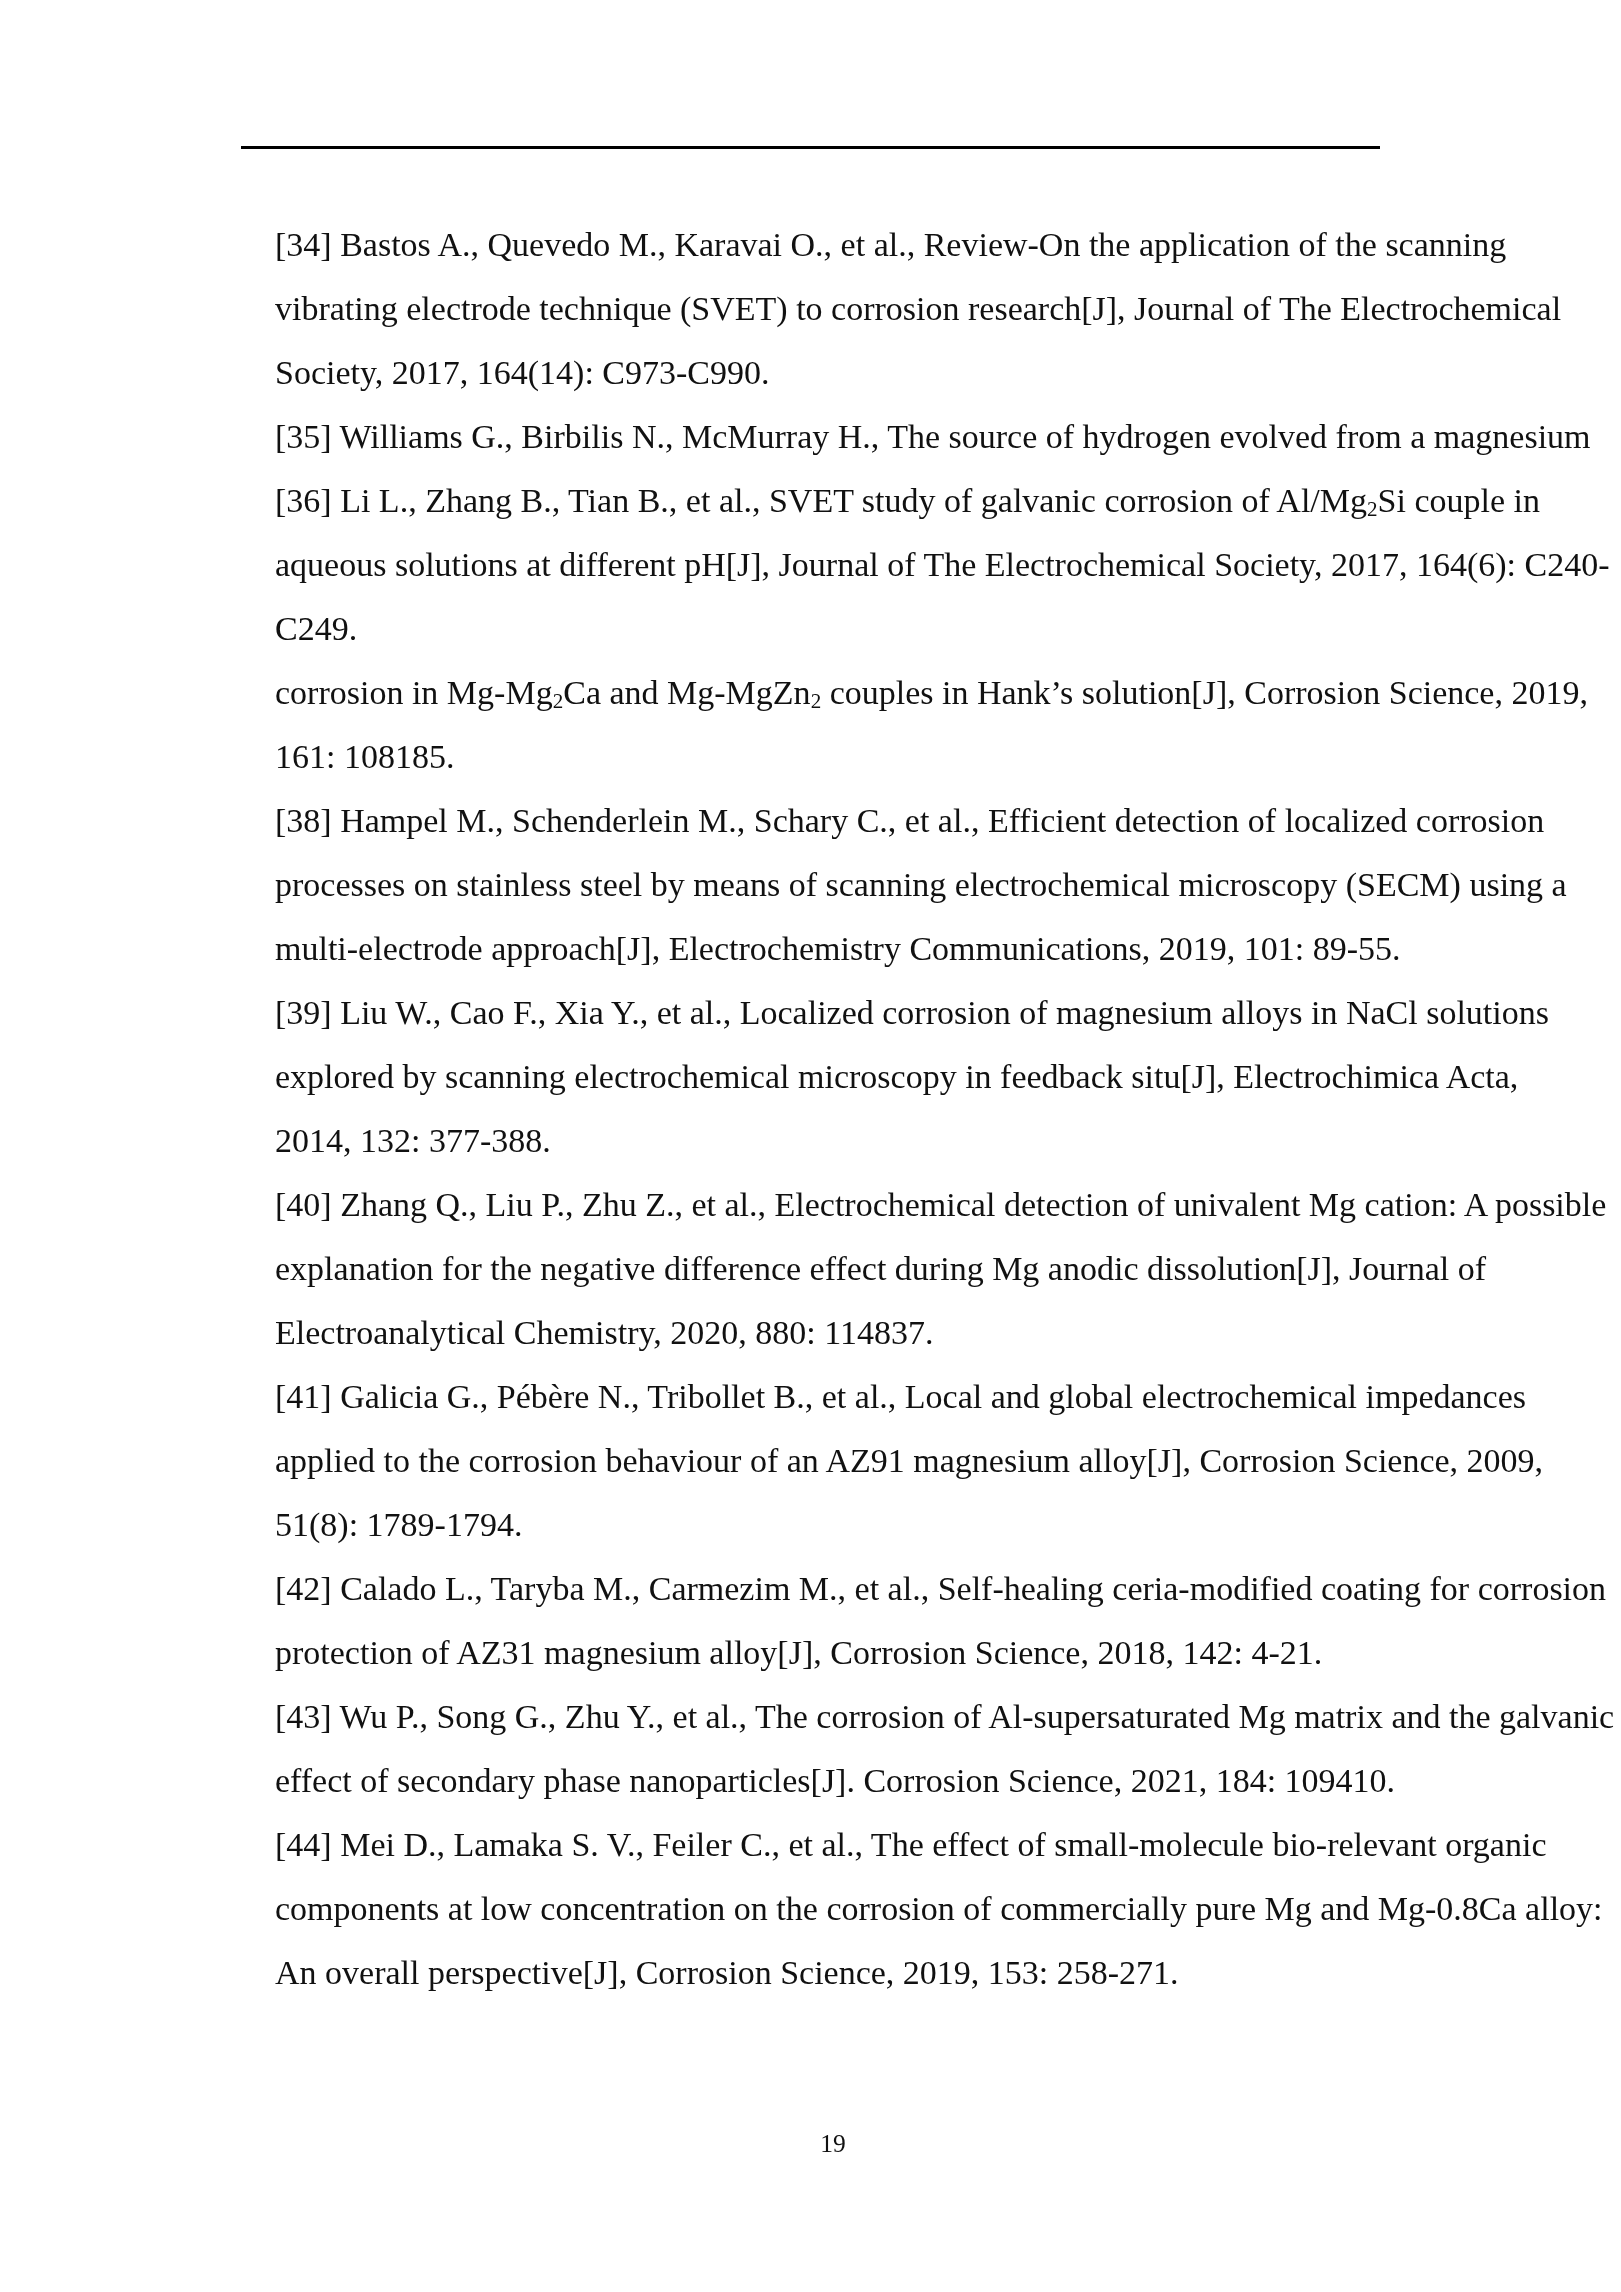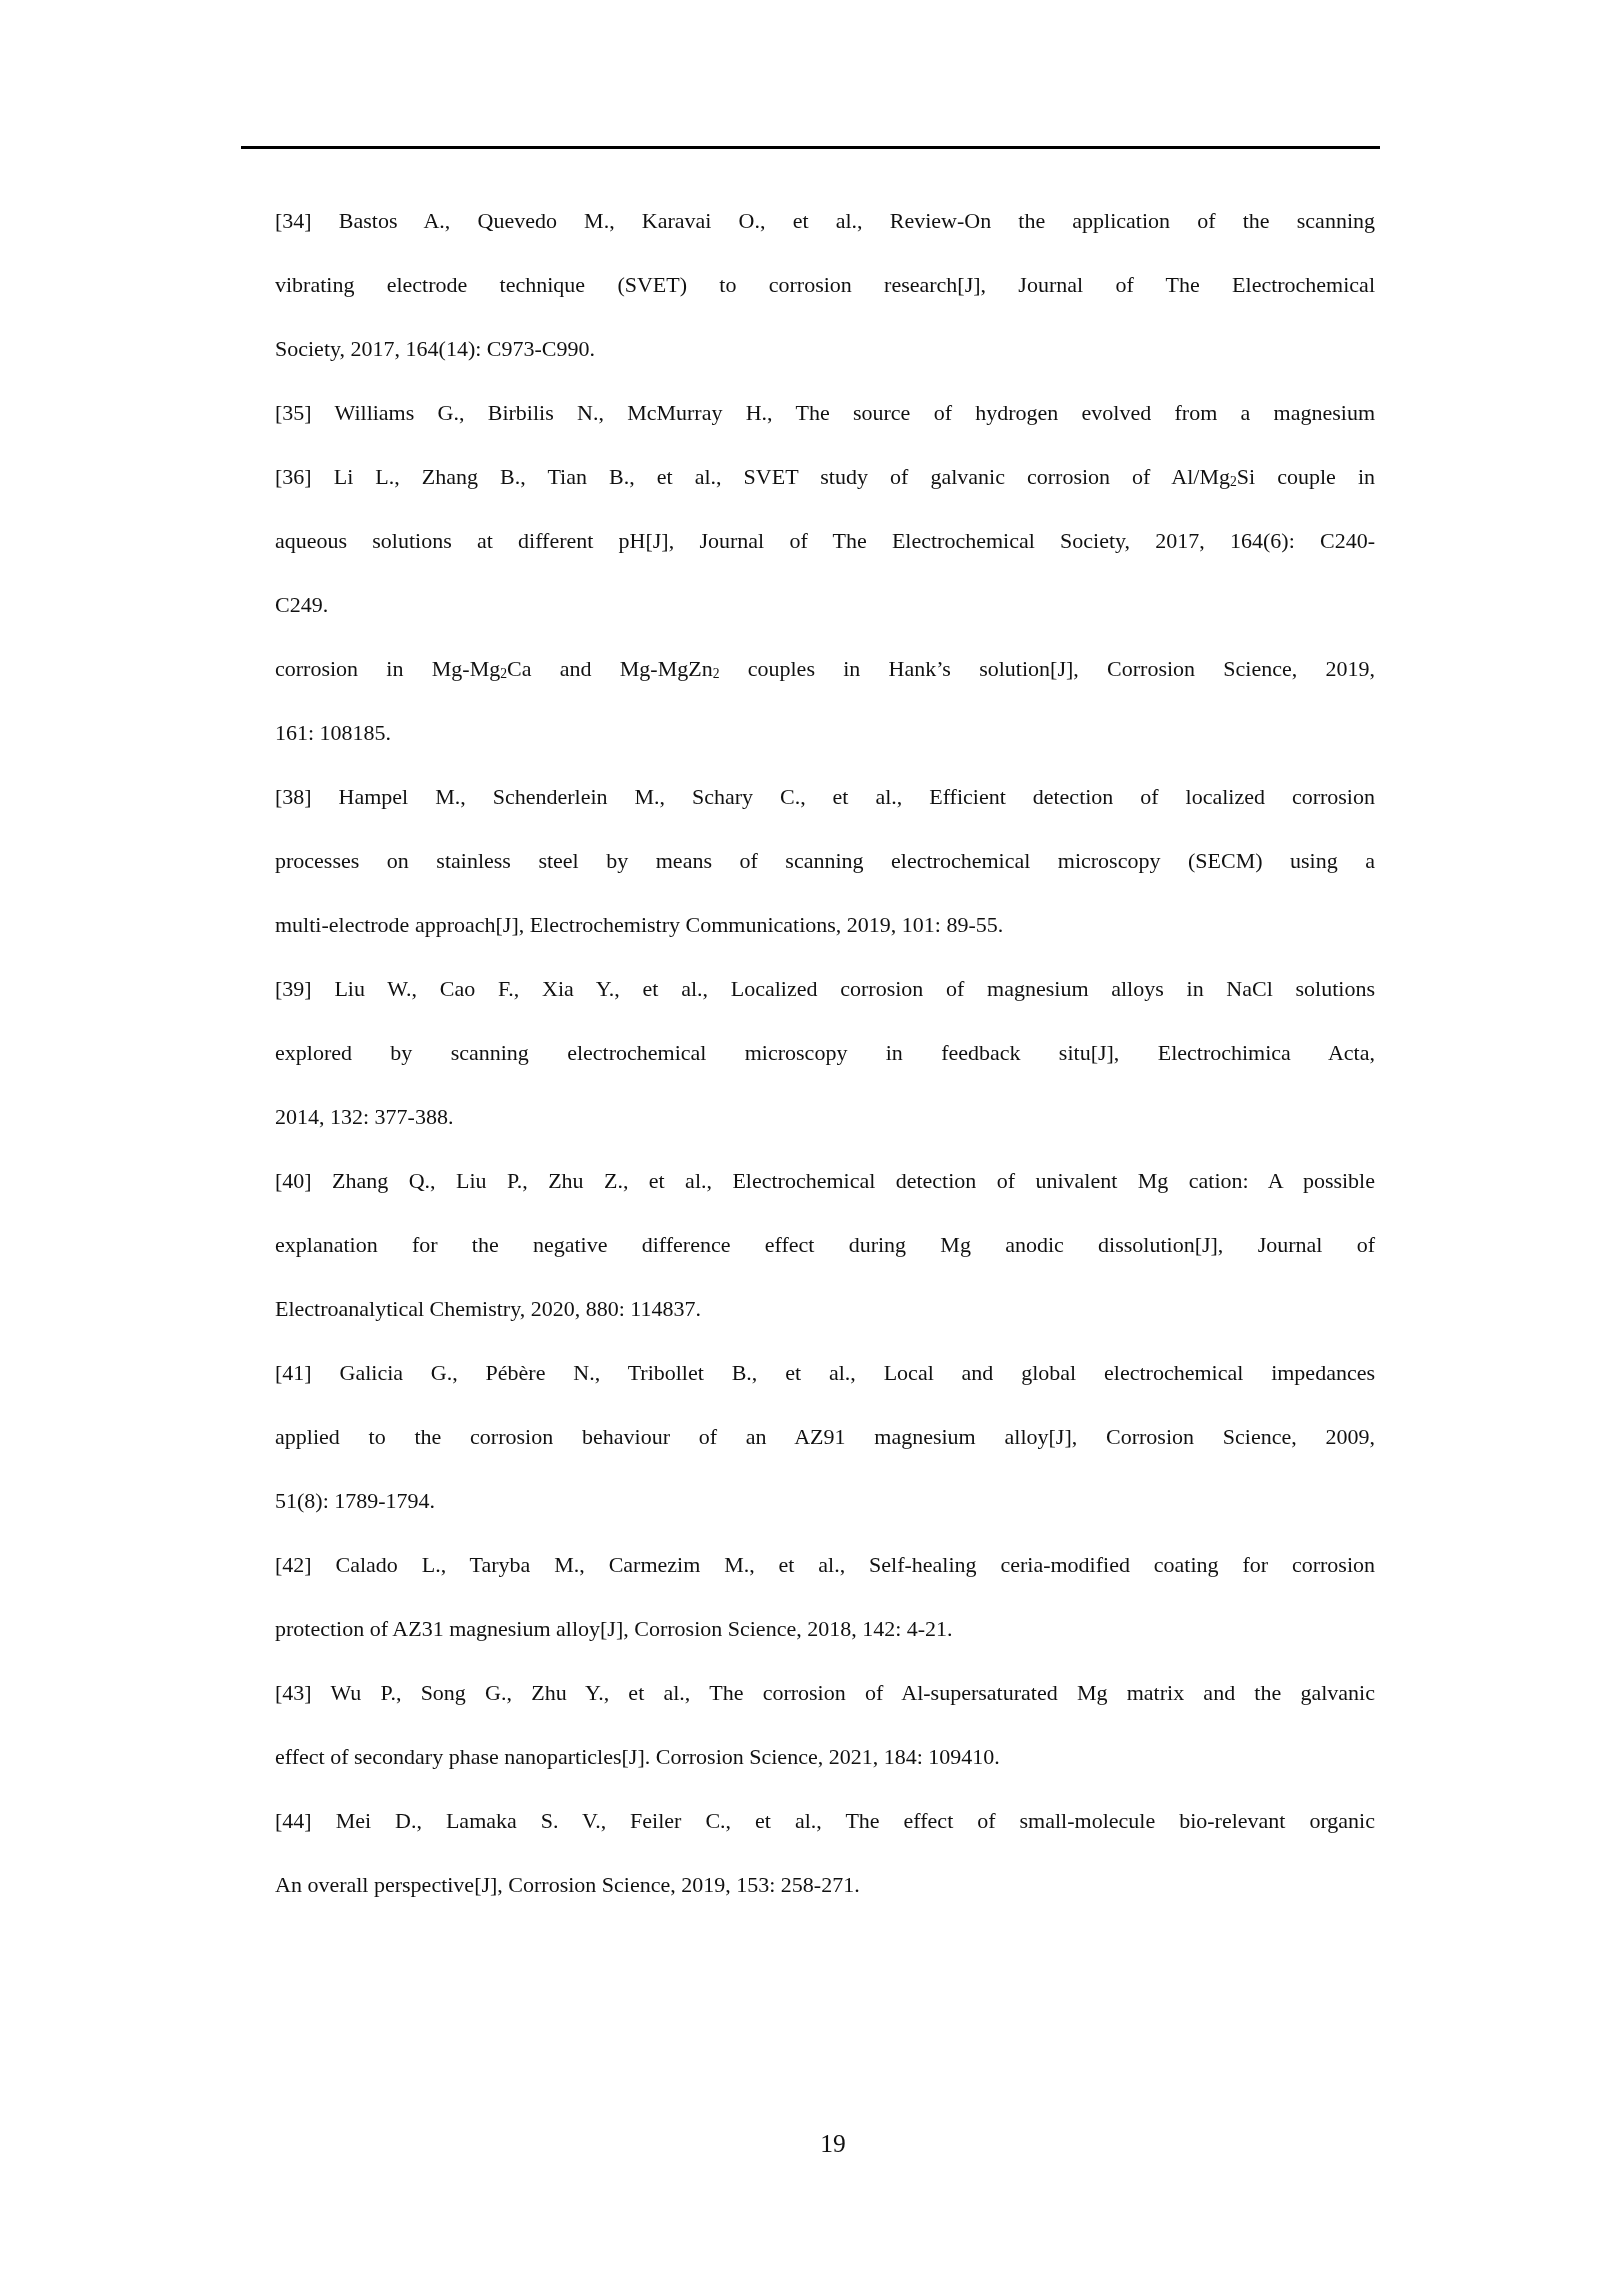--- a/index.html
+++ b/index.html
@@ -1,20 +1,20 @@
 <!DOCTYPE html>
 <html><head>
 <meta charset="utf-8">
 <style>
   html, body { margin: 0; padding: 0; background: #ffffff; }
   body { width: 1621px; height: 2293px; position: relative; overflow: hidden; }
   .page { position: absolute; left: 0; top: 0; width: 1621px; height: 2293px; background: #ffffff; }
   .header-rule { position: absolute; left: 241px; top: 146px; width: 1139px; height: 2.9px; background: #000000; }
-  .refs { position: absolute; left: 275px; top: 200px; width: 1100px;
-          font-family: "Liberation Serif", "DejaVu Serif", serif; font-size: 22px; color: #111111; }
+  .refs { position: absolute; left: 275px; top: 224px; width: 1100px;
+          font-family: "Liberation Serif", "DejaVu Serif", serif; font-size: 34px; color: #111111; }
   .ln { display: block; height: 64px; line-height: 41px; white-space: nowrap; text-align: justify; text-align-last: justify; }
   .ln.last { text-align-last: left; }
   sub { font-size: 0.62em; vertical-align: -0.18em; line-height: 0; }
   .page-number { position: absolute; left: 0; width: 1666px; top: 2129px; text-align: center;
                  font-family: "Liberation Serif", "DejaVu Serif", serif; font-size: 25.5px; color: #111111; }
 </style>
 </head>
 <body>
 
 <div class="page">
@@ -51,18 +51,19 @@
     <span class="ln">applied to the corrosion behaviour of an AZ91 magnesium alloy[J], Corrosion Science, 2009,</span>
     <span class="ln last">51(8): 1789-1794.</span>
 
     <span class="ln">[42] Calado L., Taryba M., Carmezim M., et al., Self-healing ceria-modified coating for corrosion</span>
     <span class="ln last">protection of AZ31 magnesium alloy[J], Corrosion Science, 2018, 142: 4-21.</span>
 
     <span class="ln">[43] Wu P., Song G., Zhu Y., et al., The corrosion of Al-supersaturated Mg matrix and the galvanic</span>
     <span class="ln last">effect of secondary phase nanoparticles[J]. Corrosion Science, 2021, 184: 109410.</span>
 
     <span class="ln">[44] Mei D., Lamaka S. V., Feiler C., et al., The effect of small-molecule bio-relevant organic</span>
+    <span class="ln">components at low concentration on the corrosion of commercially pure Mg and Mg-0.8Ca alloy:</span>
     <span class="ln last">An overall perspective[J], Corrosion Science, 2019, 153: 258-271.</span>
   </div>
 
   <div class="page-number">19</div>
 </div>
 
 
 </body></html>

